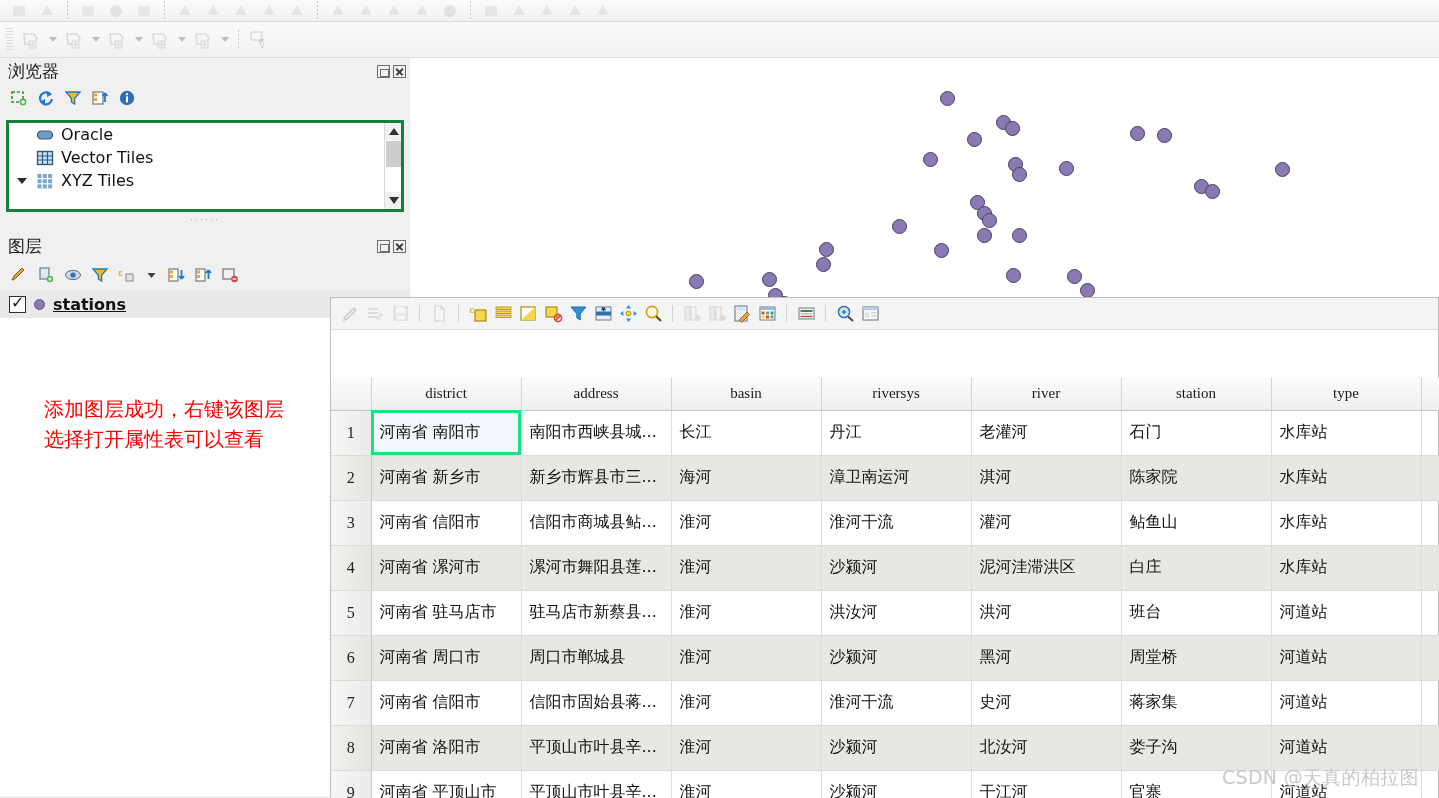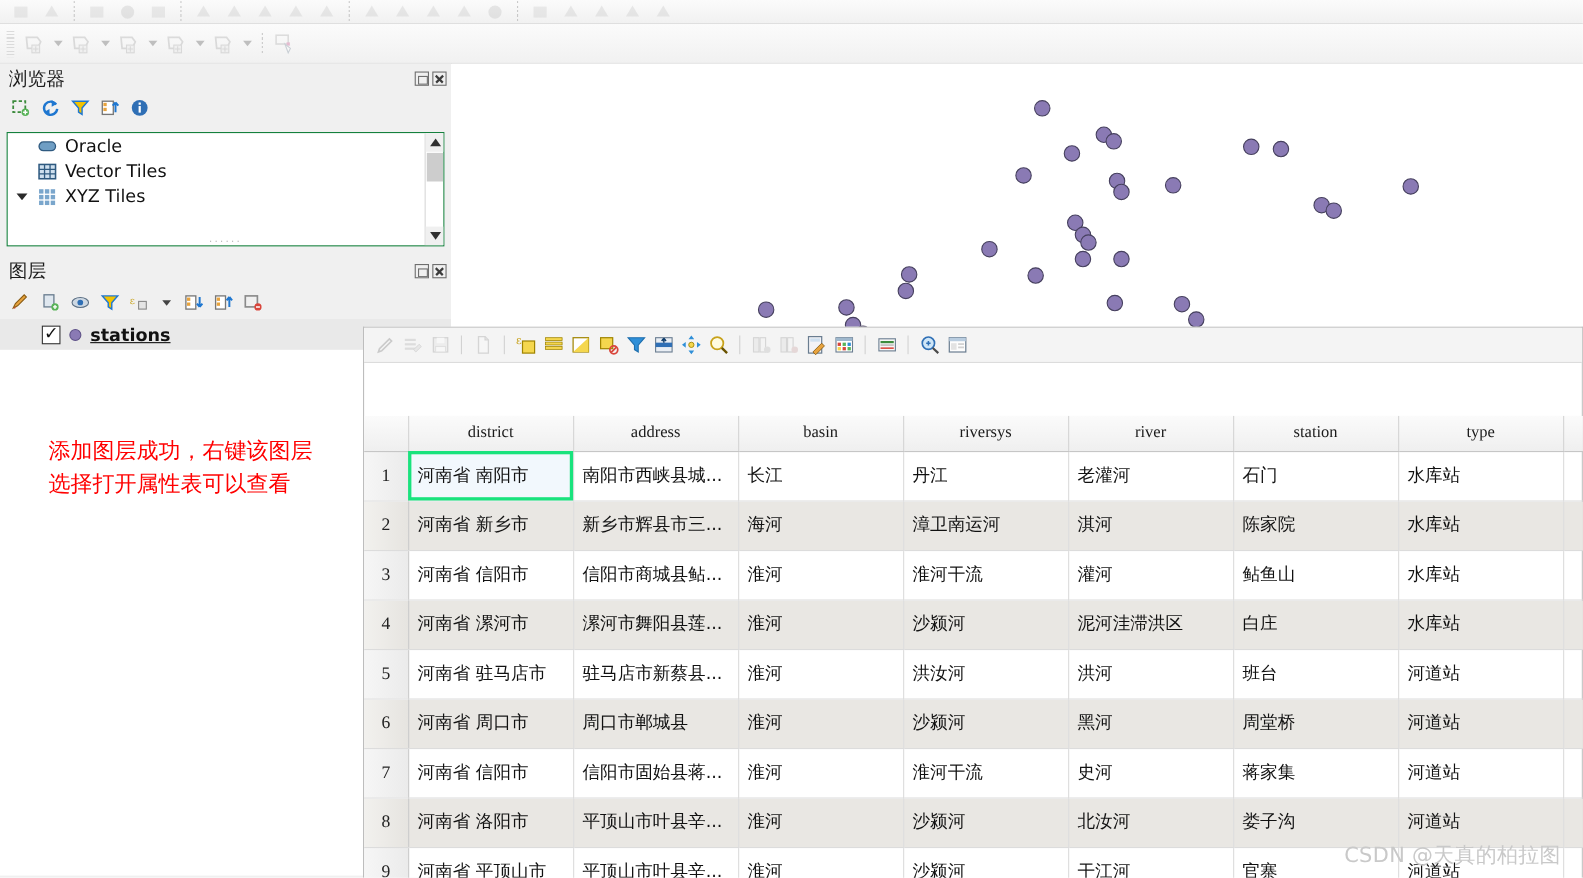--- a/index.html
+++ b/index.html
@@ -53,22 +53,22 @@
   .dock-btn.close::before, .dock-btn.close::after{
     content:""; position:absolute; left:1px; top:5px; width:9px; height:1.5px; background:#3c3c3c;
   }
   .dock-btn.close::before{ transform: rotate(45deg); }
   .dock-btn.close::after{ transform: rotate(-45deg); }
 
   .dock-toolbar { height:28px; display:flex; align-items:center; gap:9px; padding-left:10px; }
   .dock-toolbar .ic { width:18px; height:18px; display:block; }
 
   #browser-tree {
-    position:absolute; left:6px; top:62px; width:398px; height:104px;
-    background:#fff; border:1px solid #15803d; overflow:hidden;
+    position:absolute; left:6px; top:62px; width:398px; height:92px;
+    background:#fff; border:3px solid #15803d; overflow:hidden;
   }
   .tree-row { height:23px; display:flex; align-items:center; padding-left:8px; gap:7px; font-size:16px; color:#111; }
   .tree-expander { width:12px; height:23px; display:flex; align-items:center; }
   .tree-expander i { border-left:5px solid transparent; border-right:5px solid transparent; border-top:6px solid #2b2b2b; }
   .tree-ic { width:18px; height:18px; flex:none; }
   .tree-label { font-family:"DejaVu Sans","Liberation Sans",sans-serif; }
   #browser-scroll {
     position:absolute; right:0; top:0; width:17px; height:100%;
     background:#fff; border-left:1px solid #d8d8d8;
     display:flex; flex-direction:column; justify-content:space-between;
@@ -80,21 +80,21 @@
   .sb-thumb { position:absolute; left:1px; top:18px; width:15px; height:26px; background:#cdcdcd; }
 
   #dock-splitter { position:absolute; left:6px; top:156px; width:398px; height:10px;
       display:flex; align-items:center; justify-content:center; }
   #dock-splitter span { font-size:9px; letter-spacing:2px; color:#9a9a9a; }
 
   #layers-panel-title { position:absolute; left:0; top:175px; width:410px; }
   #layers-toolbar { position:absolute; left:0; top:203px; width:410px; }
   #layers-list { position:absolute; left:0; top:232px; width:410px; height:506px; background:#fff; }
   #layer-row-stations {
-    height:28px; display:flex; align-items:center; gap:8px; padding-left:38px;
+    height:28px; display:flex; align-items:center; gap:8px; padding-left:9px;
     background:#e9e9e9;
   }
   .layer-check {
     width:17px; height:17px; border:1px solid #2f2f2f; background:#fff;
     position:relative; flex:none;
   }
   .layer-check::after{
     content:"✓"; position:absolute; left:1px; top:-4px; font-size:16px; color:#101010;
     font-family:"DejaVu Sans",sans-serif;
   }

